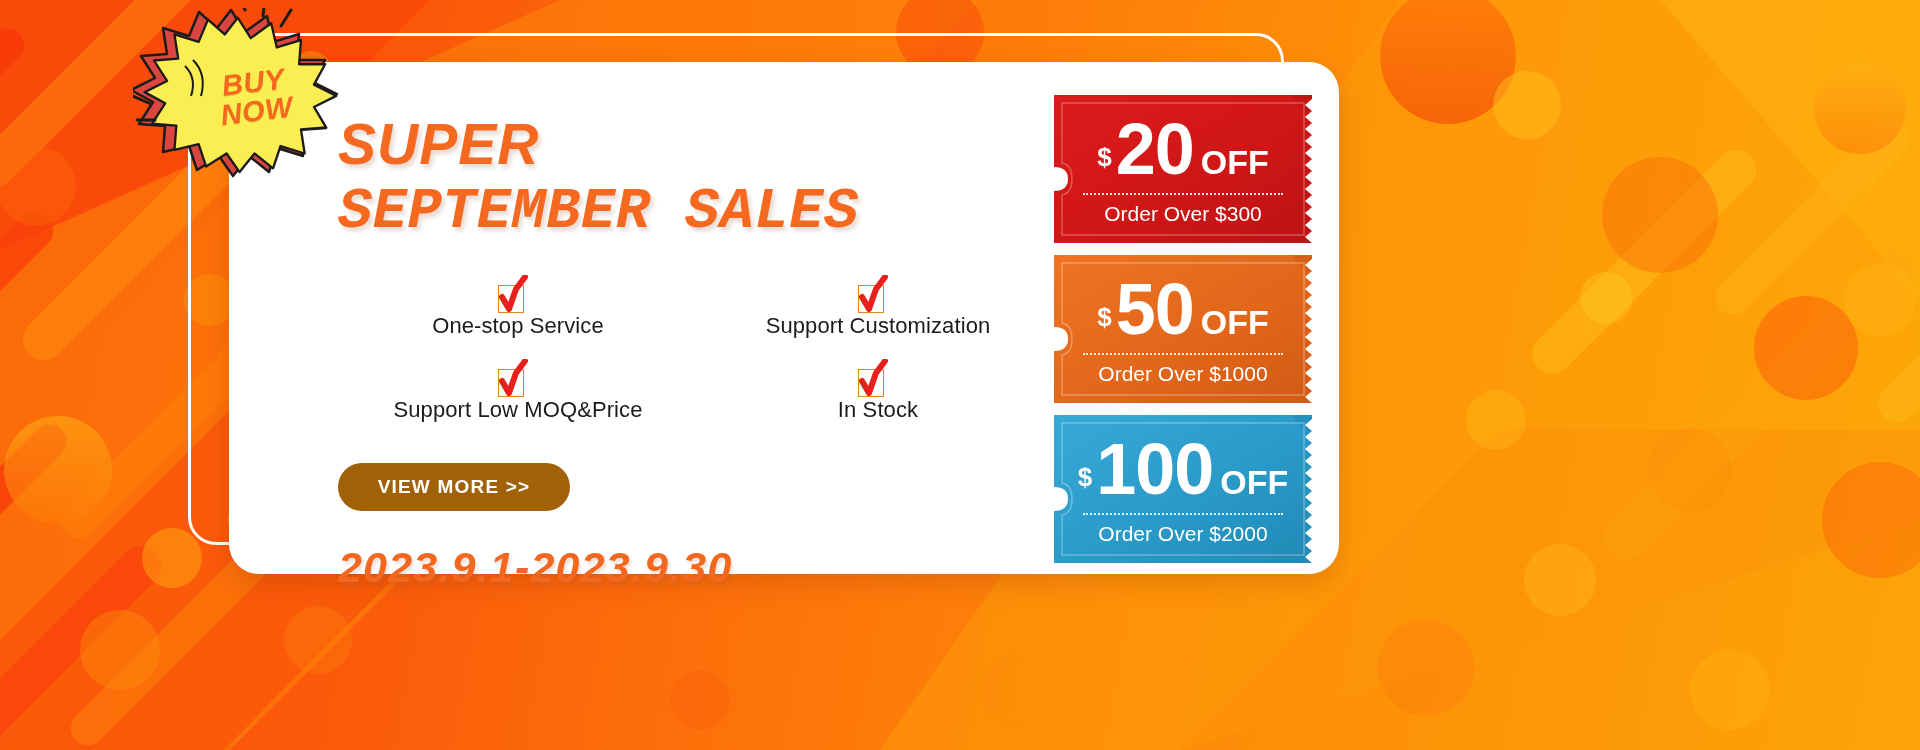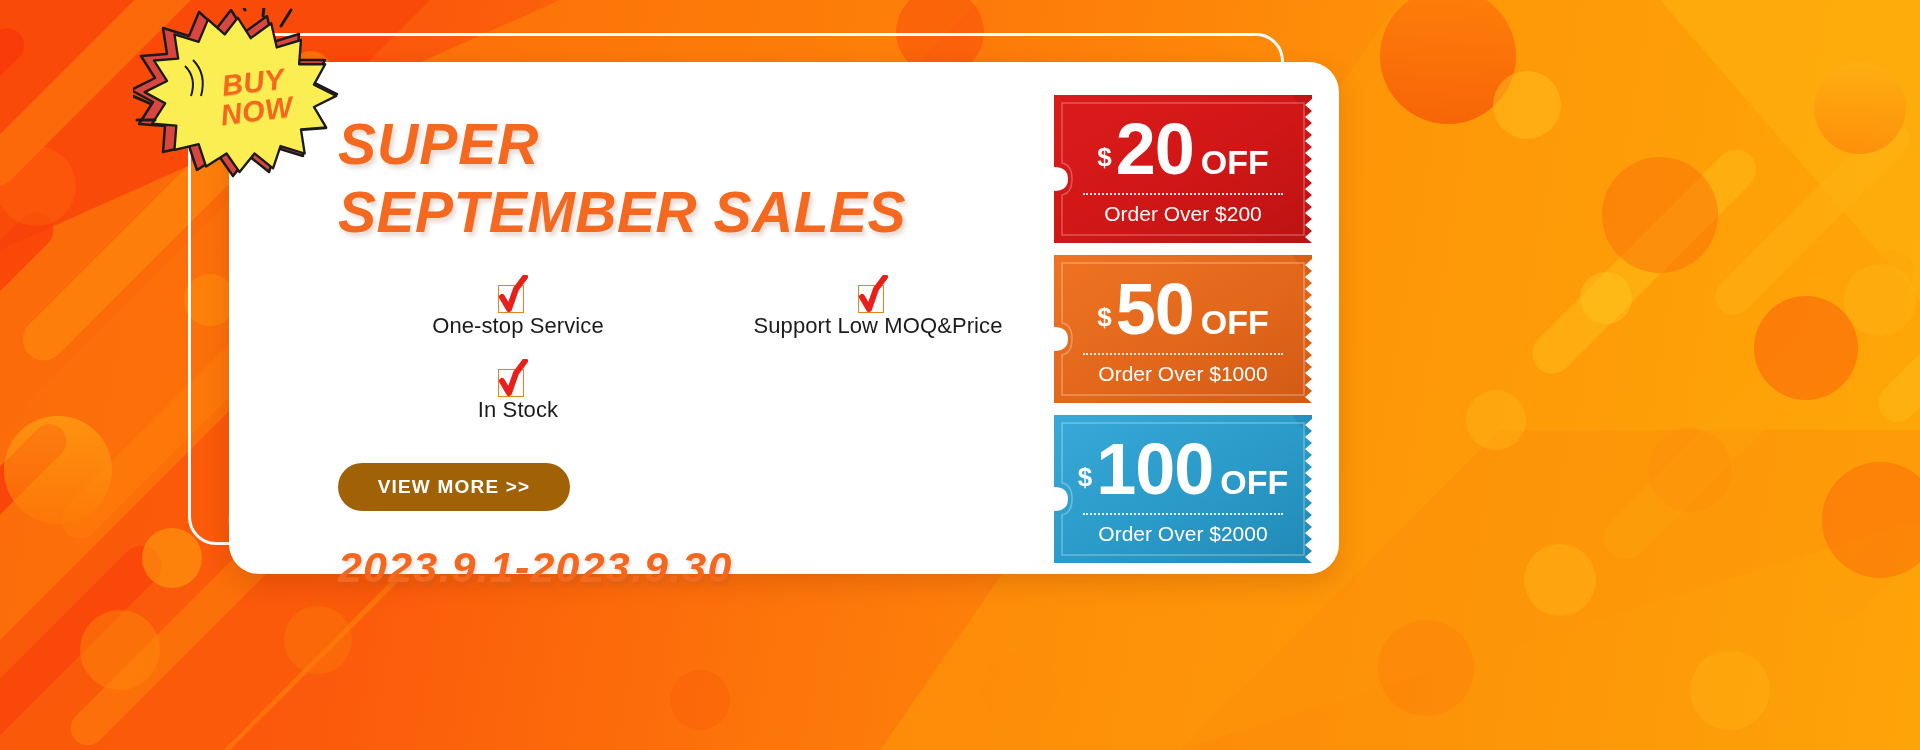--- a/index.html
+++ b/index.html
@@ -74,21 +74,21 @@
   .headline {
     color:#F4691F;
     font-weight:bold;
     font-style:italic;
     font-size:57px;
     line-height:68px;
     letter-spacing:1px;
     text-shadow:3px 4px 4px rgba(150,90,60,0.22);
     white-space:nowrap;
   }
-  .headline.l2 { letter-spacing:0.5px; }
+  .headline.l2 { letter-spacing:0.5px;font-family:Liberation Mono, monospace; }
 
   .features {
     margin-top:33px;
     display:grid;
     grid-template-columns:360px 360px;
     row-gap:24px;
   }
   .feat { display:flex; align-items:center;flex-direction:column; }
   .chk { position:relative; width:30px; height:34px; flex:0 0 auto; margin-right:14px; }
   .chk .box {
@@ -314,20 +314,29 @@
         </span>
         <span class="feat-label">One-stop Service</span>
       </div>
       <div class="feat">
         <span class="chk">
           <span class="box"></span>
           <svg viewBox="0 0 36 42">
               <path d="M8 22 L15 34 L22 14 L31 2" stroke="#E8201B" stroke-width="6" fill="none" stroke-linecap="round" stroke-linejoin="round"></path>
             </svg>
         </span>
+        <span class="feat-label">Support Customization</span>
+      </div>
+      <div class="feat">
+        <span class="chk">
+          <span class="box"></span>
+          <svg viewBox="0 0 36 42">
+              <path d="M8 22 L15 34 L22 14 L31 2" stroke="#E8201B" stroke-width="6" fill="none" stroke-linecap="round" stroke-linejoin="round"></path>
+            </svg>
+        </span>
         <span class="feat-label">Support Low MOQ&amp;Price</span>
       </div>
       <div class="feat">
         <span class="chk">
           <span class="box"></span>
           <svg viewBox="0 0 36 42">
               <path d="M8 22 L15 34 L22 14 L31 2" stroke="#E8201B" stroke-width="6" fill="none" stroke-linecap="round" stroke-linejoin="round"></path>
             </svg>
         </span>
         <span class="feat-label">In Stock</span>
@@ -357,21 +366,21 @@
         <path d="M258 4 l-7 6 l7 6 l-7 6 l7 6 l-7 6 l7 6 l-7 6 l7 6 l-7 6 l7 6 l-7 6 l7 6
                  l-7 6 l7 6 l-7 6 l7 6 l-7 6 l7 6 l-7 6 l7 6 l-7 6 l7 6 l-7 6 l7 6 V4 Z" fill="#FFFFFF"></path>
       </svg>
       <div class="inner">
         <div class="amount-row">
           <span class="cur">$</span>
           <span class="num">20</span>
           <span class="off">OFF</span>
         </div>
         <div class="divider"></div>
-        <div class="cond">Order Over $200</div>
+        <div class="cond">Order Over $300</div>
       </div>
     </div>
 
     <div class="coupon">
       <svg class="ticket" viewBox="0 0 258 148" preserveAspectRatio="none">
         <defs>
           <linearGradient id="t2" x1="0" y1="0" x2="1" y2="1">
             <stop offset="0%" stop-color="#EF7322"></stop>
               <stop offset="55%" stop-color="#E2671B"></stop>
               <stop offset="100%" stop-color="#D25A14"></stop>

